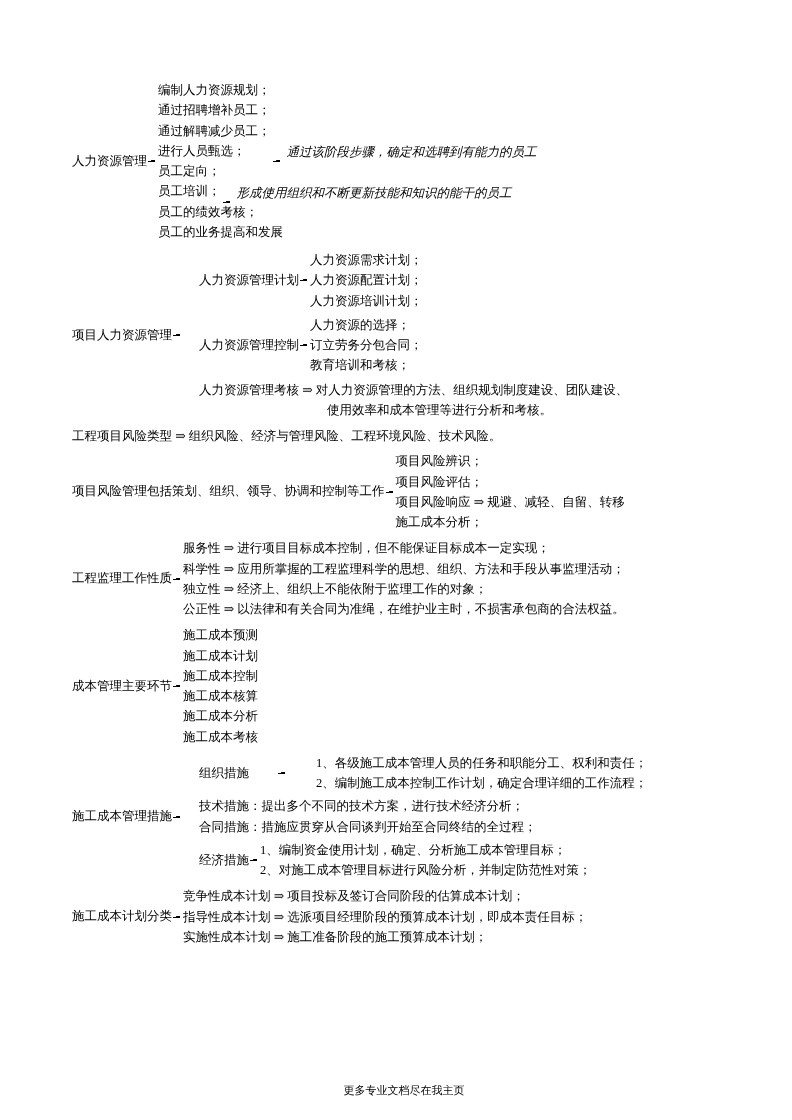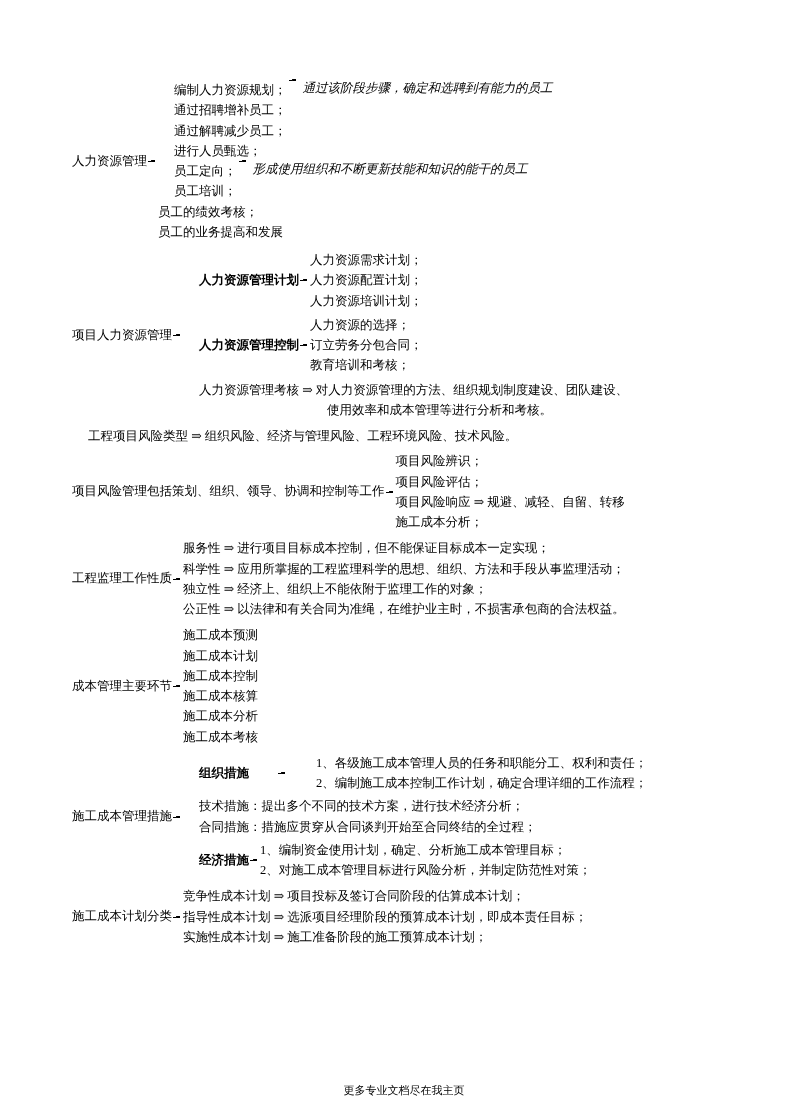--- a/index.html
+++ b/index.html
@@ -88,21 +88,20 @@
   }
 
   
   .sub-block {
     display: flex;
     align-items: center;
   }
   .sub-label {
     white-space: nowrap;
     padding-right: 1px;
-    font-weight: bold;
   }
 
   .plain-line {
     line-height: 1.7;
     white-space: nowrap;
   }
 
   .footer {
     position: absolute;
     bottom: 22px;
@@ -117,22 +116,21 @@
   .mt8 { margin-top: 8px; }
   .mt4 { margin-top: 4px; }
 
   .after-text {
     white-space: nowrap;
     padding-left: 4px;
     font-style: italic;
   }
   .mid-attach {
     display: flex;
-    align-items: flex-start;
-    margin-left: 16px;
+    align-items: flex-end;
   }
 </style>
 </head>
 <body>
 
 <div class="page">
 
   <div class="block" style="margin-left:32px;">
     <div class="blk-label">人力资源管理</div>
     <div class="brace">
@@ -212,21 +210,21 @@
         </div>
       </div>
 
       <div>
         <div class="row">人力资源管理考核 ⇒ 对人力资源管理的方法、组织规划制度建设、团队建设、</div>
         <div class="row" style="padding-left:128px;">使用效率和成本管理等进行分析和考核。</div>
       </div>
     </div>
   </div>
 
-  <div class="plain-line mt6" style="margin-left:48px;">工程项目风险类型 ⇒ 组织风险、经济与管理风险、工程环境风险、技术风险。</div>
+  <div class="plain-line mt6" style="margin-left:32px;">工程项目风险类型 ⇒ 组织风险、经济与管理风险、工程环境风险、技术风险。</div>
 
   <div class="block mt4" style="margin-left:32px;">
     <div class="blk-label">项目风险管理包括策划、组织、领导、协调和控制等工作</div>
     <div class="brace">
       <div class="brace-shape">
           <div class="nub"></div>
         </div>
     </div>
     <div class="rows">
       <div class="row">项目风险辨识；</div>

